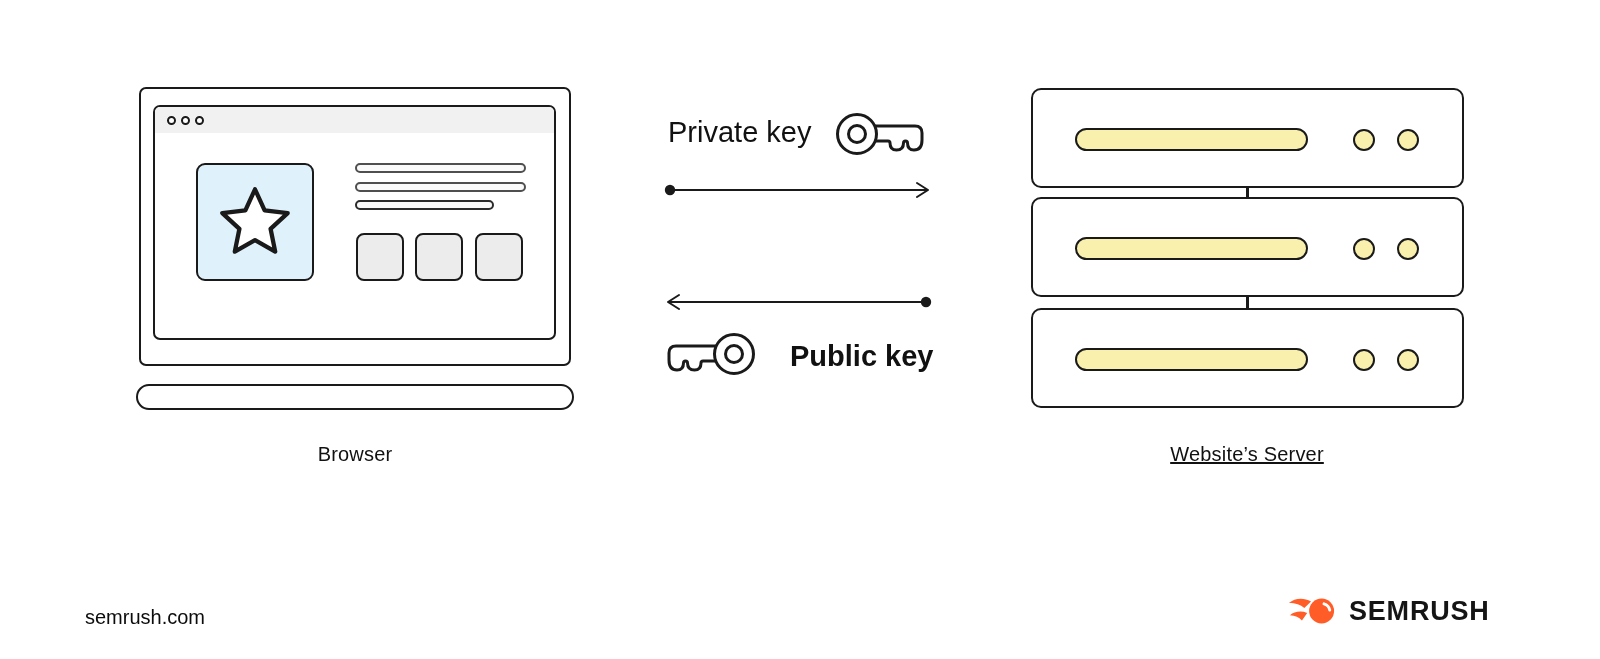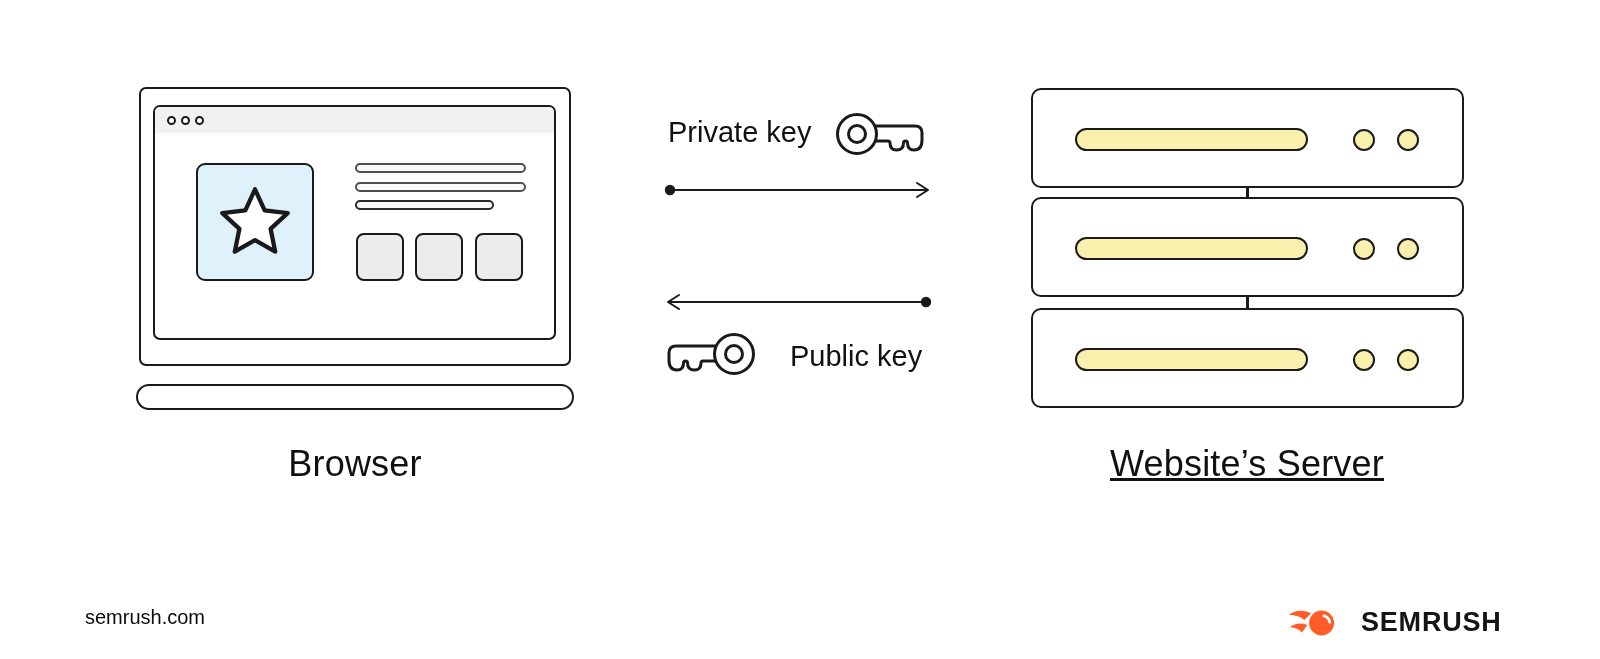--- a/index.html
+++ b/index.html
@@ -52,28 +52,28 @@
     position:absolute;top:126px;width:48px;height:48px;box-sizing:border-box;
     background:var(--placeholder-gray);border:2px solid var(--outline);border-radius:8px;
   }
   .btn-sq.s1{left:201px;} .btn-sq.s2{left:260px;} .btn-sq.s3{left:320px;}
   .laptop-base{
     left:136px;top:384px;width:438px;height:26px;box-sizing:border-box;
     border:2.5px solid var(--outline);border-radius:14px;background:#fff;
   }
 
   
-  .caption{font-size:36px;letter-spacing:0.2px;color:var(--text);text-align:center;width:320px;}
+  .caption{font-size:20px;letter-spacing:0.2px;color:var(--text);text-align:center;width:320px;}
   .caption.browser{left:195px;top:443px;}
   .caption.server{left:1087px;top:443px;text-decoration:underline;}
 
   
   .key-label{font-size:29px;color:var(--text);white-space:nowrap;text-align:right;}
   .key-label.private{left:668px;top:116px;}
-  .key-label.public{left:790px;top:340px;}
+  .key-label.public{left:790px;top:340px;font-weight:bold;}
   .key-svg{overflow:visible;}
   .key-svg.public{transform:scaleX(-1);}
   .arrow-svg{overflow:visible;}
 
   
   .rack{
     left:1031px;width:433px;height:100px;box-sizing:border-box;background:#fff;
     border:2.5px solid var(--outline);border-radius:10px;
   }
   .rack.r1{top:88px;} .rack.r2{top:197px;} .rack.r3{top:308px;}
@@ -85,21 +85,21 @@
     position:absolute;top:39px;width:22px;height:22px;box-sizing:border-box;border-radius:50%;
     background:var(--accent-yellow);border:2px solid var(--outline);
   }
   .led.one{left:320px;} .led.two{left:364px;}
   .rack-connector{left:1246px;width:2.5px;background:var(--outline);}
   .rack-connector.c1{top:186px;height:13px;}
   .rack-connector.c2{top:295px;height:15px;}
 
   
   .site-url{left:85px;top:592px;font-size:20px;color:#0c0c0c;margin-top:14px;}
-  .brand{left:1288px;top:596px;display:flex;align-items:flex-end;gap:25px;margin-top:11px;}
+  .brand{left:1288px;top:596px;display:flex;align-items:flex-start;gap:13px;}
   .brand-text{font-size:27px;font-weight:700;letter-spacing:0.8px;color:#151515;}
 </style>
 </head>
 <body>
 
 <div class="stage">
 
   <div class="abs laptop-screen"></div>
   <div class="abs browser-window">
     <div class="window-header">

